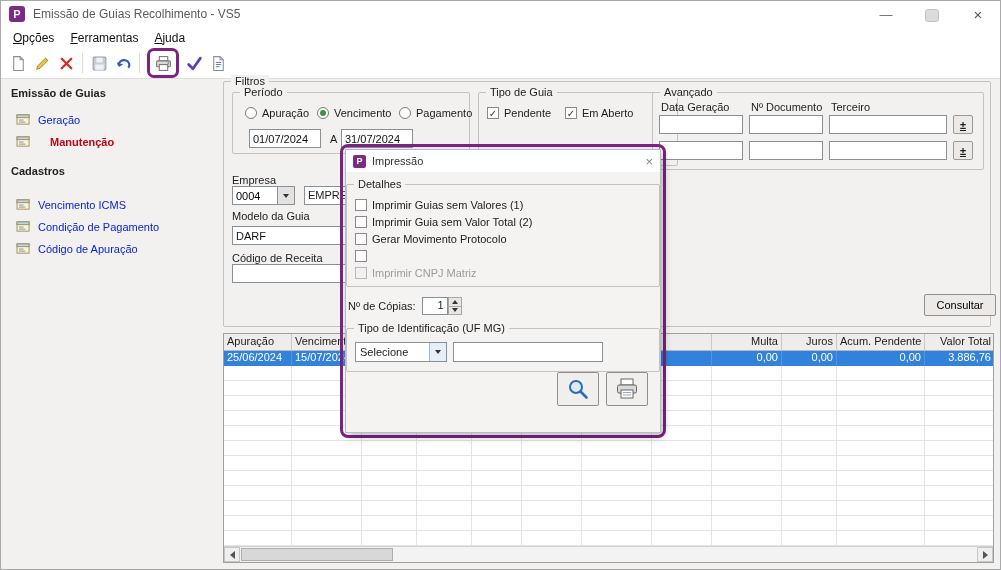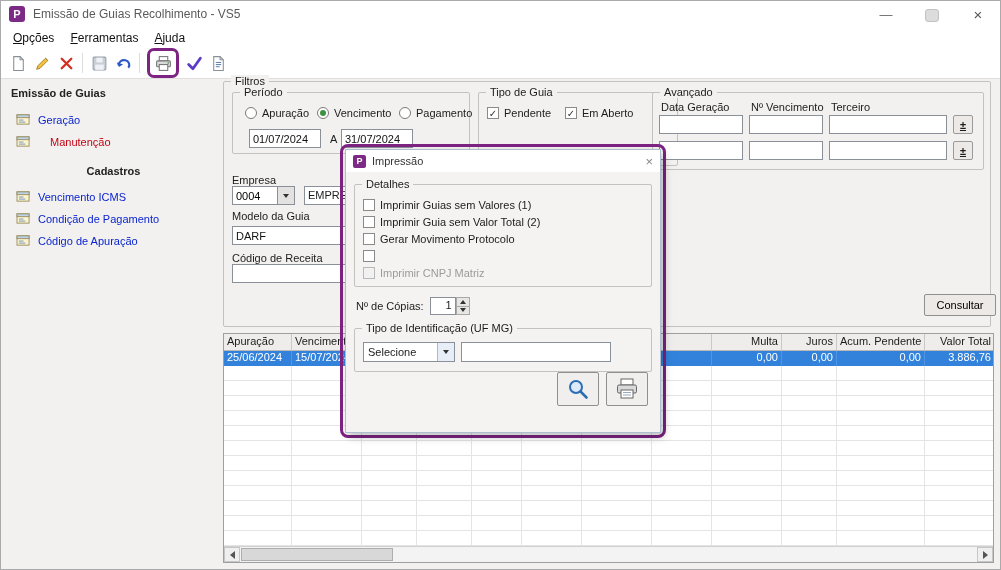--- a/index.html
+++ b/index.html
@@ -24,25 +24,25 @@
   
   .toolbar { position:absolute; top:47px; left:0; right:0; height:31px; background:#fff; border-bottom:1px solid #e0dedc; display:flex; align-items:center; padding-left:5px; }
   .tbtn { width:24px; height:24px; display:flex; align-items:center; justify-content:center; cursor:default; }
   .tbtn svg { width:17px; height:17px; }
   .tsep { width:1px; height:20px; background:#dcdcdc; margin:0 4px; flex:none; }
   .hl-box { border:3px solid #7d2483; border-radius:7px; padding:0 1px; margin:0 3px; display:flex; align-items:center; height:30px; }
 
   
   .sidebar { position:absolute; left:10px; top:86px; width:205px; }
   .side-h { font-weight:bold; font-size:11px; color:#222; margin-bottom:13px; }
-  .side-h.mt { margin-top:16px; margin-bottom:12px;text-align:center; }
+  .side-h.mt { margin-top:16px; margin-bottom:20px; }
   .side-item { display:flex; align-items:center; gap:7px; margin:0 0 7px 5px; height:15px; cursor:pointer; }
   .side-item svg { width:15px; height:13px; flex:none; }
   .side-item .lbl { color:#0b24cf; font-size:11px; }
-  .side-item.red .lbl { color:#c00514; font-weight:normal;padding-left:12px; }
+  .side-item.red .lbl { color:#c00514; font-weight:bold;padding-left:12px; }
 
   
   .gb { position:absolute; border:1px solid #c3c2bf; border-radius:2px; }
   .gt { position:absolute; top:-7px; left:7px; background:#f2f1ef; padding:0 4px; font-size:11px; white-space:nowrap; }
   .lab { position:absolute; font-size:11px; white-space:nowrap; }
   .tb { position:absolute; border:1px solid #8a9098; background:#fff; height:19px; font-size:11px; padding:0 3px; font-family:inherit; color:#111; }
   .panel { position:absolute; border:1px solid #8a9098; background:#fff; height:19px; font-size:11px; padding:2px 3px; overflow:hidden; white-space:nowrap; }
 
   .rd,.cb { display:inline-flex; align-items:center; gap:5px; position:absolute; cursor:default; }
   .rcirc { width:12px; height:12px; border:1px solid #7a7a7a; border-radius:50%; background:#fff; flex:none; position:relative; }
@@ -84,21 +84,21 @@
   .sthumb { width:152px; height:13px; background:#d8d8d8; border:1px solid #aeaeae; margin-left:1px; flex:none; }
   .strack { flex:1; }
 
   
   .dlg-hl { position:absolute; left:339px; top:143px; width:326px; height:294px; border:3px solid #7d2483; border-radius:8px; padding:2px; z-index:5; }
   .dlg { width:100%; height:100%; background:#f4f3f1; border:1px solid #aebdd0; box-shadow:3px 4px 8px rgba(0,0,0,0.25); display:flex; flex-direction:column; }
   .dlg-tb { height:22px; background:#fff; display:flex; align-items:center; padding:0 7px; gap:6px; flex:none; }
   .dlg-logo { width:13px; height:13px; background:#7d2a86; color:#fff; font-weight:bold; font-size:9px; display:flex; align-items:center; justify-content:center; border-radius:2px; flex:none; }
   .dlg-title { font-size:11px; color:#333; }
   .dlg-x { margin-left:auto; color:#888; font-size:13px; cursor:default; }
-  .dlg-body { flex:1; padding:7px 8px; position:relative; }
+  .dlg-body { flex:1; padding:7px 0; position:relative; }
   .gb2 { position:relative; border:1px solid #c3c2bf; border-radius:2px; }
   .gt2 { position:absolute; top:-7px; left:7px; background:#f4f3f1; padding:0 4px; font-size:11px; white-space:nowrap; }
   .dlg-det { margin-top:5px; padding:11px 8px 5px; }
   .cbrow { display:flex; align-items:center; gap:5px; height:17px; }
   .cbrow .cbx { width:12px; height:12px; border:1px solid #8a8a8a; background:#fff; flex:none; }
   .cbrow.disabled { color:#9b9b9b; }
   .cbrow.disabled .cbx { background:#f1f1f1; border-color:#b8b8b8; }
   .copies { display:flex; align-items:center; gap:6px; margin:10px 0 4px 2px; }
   .spin { display:flex; height:18px; }
   .spinfield { width:26px; height:18px; background:#fff; border:1px solid #8a9098; text-align:right; padding:1px 3px; }
@@ -272,21 +272,21 @@
         </label>
       <label class="cb" style="left:86px;top:14px;">
           <span class="cbox checked"></span>
           <span class="cblbl">Em Aberto</span>
         </label>
     </div>
 
     <div class="gb gb-av">
       <span class="gt">Avançado</span>
       <span class="lab" style="left:8px;top:8px;">Data Geração</span>
-      <span class="lab" style="left:98px;top:8px;">Nº Vencimento</span>
+      <span class="lab" style="left:98px;top:8px;">Nº Documento</span>
       <span class="lab" style="left:178px;top:8px;">Terceiro</span>
       <input class="tb" style="left: 6px; top: 22px; width: 84px;">
       <input class="tb" style="left: 96px; top: 22px; width: 74px;">
       <input class="tb" style="left: 176px; top: 22px; width: 118px;">
       <span class="pmbtn" style="left:300px;top:22px;">±</span>
       <input class="tb" style="left: 6px; top: 48px; width: 84px;">
       <input class="tb" style="left: 96px; top: 48px; width: 74px;">
       <input class="tb" style="left: 176px; top: 48px; width: 118px;">
       <span class="pmbtn" style="left:300px;top:48px;">±</span>
     </div>

